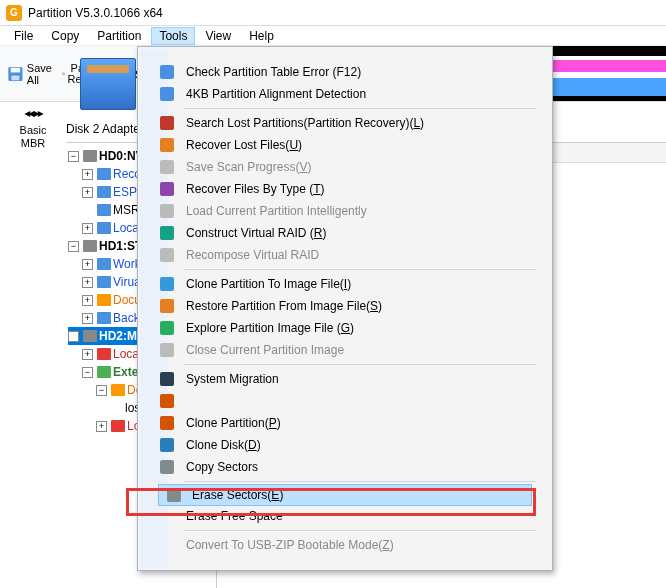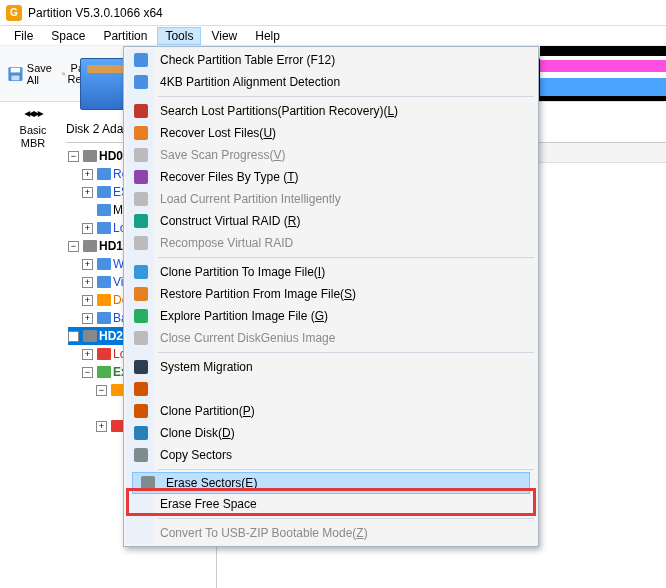--- a/index.html
+++ b/index.html
@@ -53,21 +53,21 @@
   .rtable { position:absolute; left:150px; top:40px; right:-470px; bottom:0; border-left:1px solid #ccc; border-top:1px solid #ccc; font-size:12px;}
   .rtable .thead, .rtable .trow { display:flex; }
   .rtable .thead { background:#f4f4f4; border-bottom:1px solid #ddd; height:20px; align-items:center;}
   .rtable .gap { flex:1; }
   .rtable .trow { height:18px; align-items:center; }
   
   .rinfo { position:absolute; left:0; right:0; top:120px; font-size:12px;}
   .rinfo .line { display:flex; justify-content:flex-end; padding-right:8px; height:16px;}
   
   
-  .dropdown { position:absolute; left:123px; top:46px; width:416px; background:#f4f4f4; border:1px solid #a7b6c7; box-shadow:2px 3px 6px rgba(0,0,0,0.3); z-index:50; padding:2px; }
+  .dropdown { position:absolute; left:137px; top:46px; width:416px; background:#f4f4f4; border:1px solid #a7b6c7; box-shadow:2px 3px 6px rgba(0,0,0,0.3); z-index:50; padding:14px; }
   .dropdown .iconstrip { position:absolute; left:2px; top:2px; bottom:2px; width:28px; background:#eaf1fb;}
   .dropdown .mrow { height:22px; display:flex; align-items:center; position:relative; padding-left:34px; font-size:12px; cursor:default;}
   .dropdown .mrow.disabled { color:#8a8a8a; }
   .dropdown .mrow.sel { background:#bde0ff; border:1px solid #7fc4ff; padding-left:33px; height:22px; margin:-1px 6px;}
   .dropdown .sep { height:1px; background:#d0d7e0; margin:3px 2px 3px 32px;}
   .dropdown .micon { position:absolute; left:6px; width:18px; height:18px; display:flex; align-items:center; justify-content:center; border-radius:2px;}
   .redbox { position:absolute; border:3px solid #e53935; pointer-events:none; z-index:60;}
   
   u { text-decoration: underline; }
 
@@ -77,21 +77,21 @@
 </head>
 <body>
 
 <div class="titlebar">
   <div class="appicon">G</div>
   <div class="title">Partition V5.3.0.1066 x64</div>
 </div>
 
 <div class="menubar" id="menubar">
     <div class="menu-item">File</div>
-    <div class="menu-item">Space</div>
+    <div class="menu-item">Copy</div>
     <div class="menu-item">Partition</div>
     <div class="menu-item open">Tools</div>
     <div class="menu-item">View</div>
     <div class="menu-item">Help</div>
   </div>
 
 <div class="toolbar">
   <div class="toolbtn">
     <svg class="ticon" viewBox="0 0 24 24">
         <rect x="3" y="3" width="18" height="18" rx="2" fill="#4a90e2"></rect>
@@ -354,21 +354,21 @@
         </svg>
       </span>
       <span>Explore Partition Image File (<u>G</u>)</span>
     </div>
     <div class="mrow disabled">
       <span class="micon">
         <svg width="16" height="16" viewBox="0 0 16 16">
           <rect x="1" y="1" width="14" height="14" rx="2" fill="#bbb"></rect>
         </svg>
       </span>
-      <span>Close Current DiskGenius Image</span>
+      <span>Close Current Partition Image</span>
     </div>
     <div class="sep"></div>
     <div class="mrow">
       <span class="micon">
         <svg width="16" height="16" viewBox="0 0 16 16">
           <rect x="1" y="1" width="14" height="14" rx="2" fill="#2c3e50"></rect>
         </svg>
       </span>
       <span>System Migration</span>
     </div>

